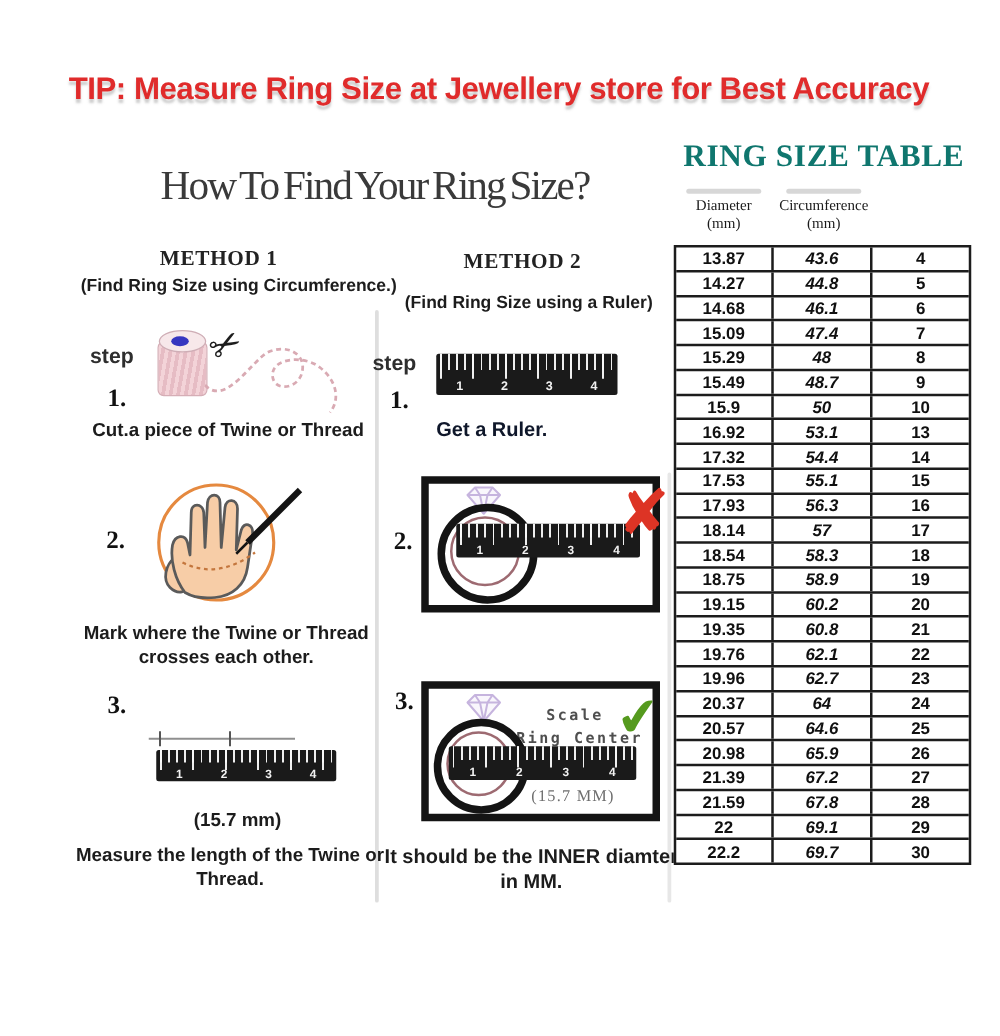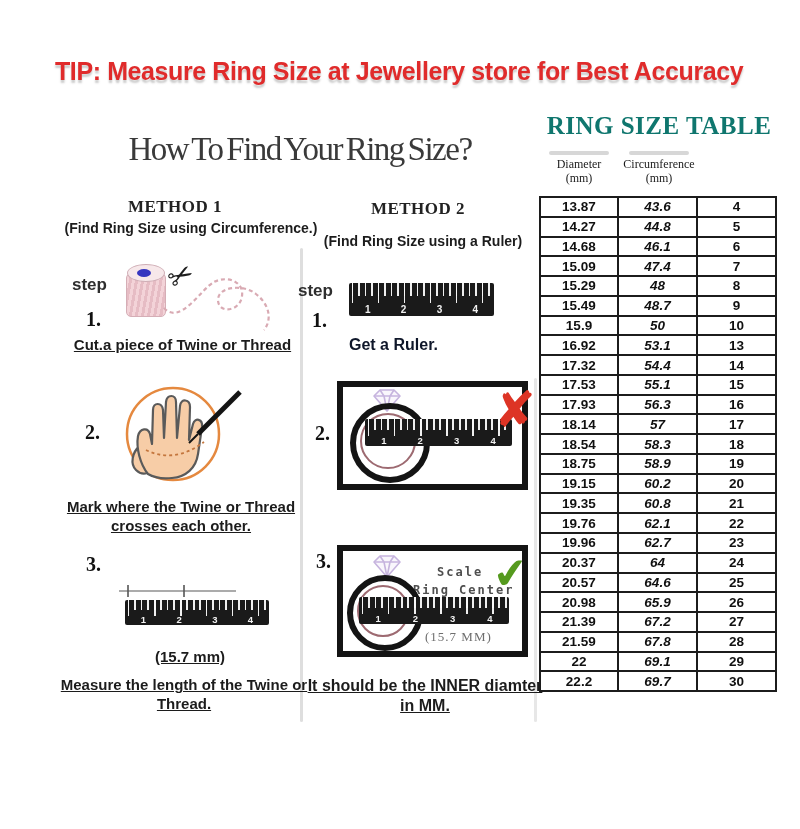--- a/index.html
+++ b/index.html
@@ -7,21 +7,21 @@
           font-family:"Liberation Sans",sans-serif;}
   .abs{position:absolute;}
   .tip{font:bold 25px "Liberation Sans",sans-serif;letter-spacing:-0.4px;
        text-shadow:0 3px 2px rgba(110,110,110,0.35);white-space:nowrap;}
   .guide-title{font-family:"Liberation Serif",serif;font-size:33px;color:#3a3a3a;
        letter-spacing:-1.5px;word-spacing:-3px;text-align:center;white-space:nowrap;}
   .method-h{font:bold 17px "Liberation Serif",serif;color:#222;text-align:center;letter-spacing:0.5px;}
   .method-sub{font:bold 14px "Liberation Sans",sans-serif;color:#1c1c1c;text-align:center;}
   .step-label{font:bold 17px "Liberation Sans",sans-serif;color:#2e2e2e;}
   .step-num{font:bold 20px "Liberation Serif",serif;color:#111;}
-  .caption{font:bold 15px "Liberation Sans",sans-serif;color:#1c1c1c;text-align:center;line-height:1.25;text-decoration:underline;}
+  .caption{font:bold 15px "Liberation Sans",sans-serif;color:#1c1c1c;text-align:center;line-height:1.25;}
   .caption-left{font:bold 16px "Liberation Sans",sans-serif;color:#0f172a;}
   .divider{position:absolute;width:3px;border-radius:3px;background:#c2c2c2;opacity:.55;}
   
   .ruler{position:absolute;background:#1a1a1a;border-radius:2px;}
   .ruler::before{content:"";position:absolute;top:0;left:3px;right:2px;height:40%;
      background:repeating-linear-gradient(90deg,rgba(250,250,250,.95) 0 1.5px,transparent 1.5px 6.5px);}
   .ruler::after{content:"";position:absolute;top:0;left:3px;right:2px;height:62%;
      background:repeating-linear-gradient(90deg,rgba(250,250,250,.95) 0 1.5px,transparent 1.5px 26px);}
   .ruler-nums{position:absolute;left:0;right:0;bottom:1px;display:flex;justify-content:space-between;
      padding:0 11%;color:#f2f2f2;font-weight:bold;font-size:10px;}

